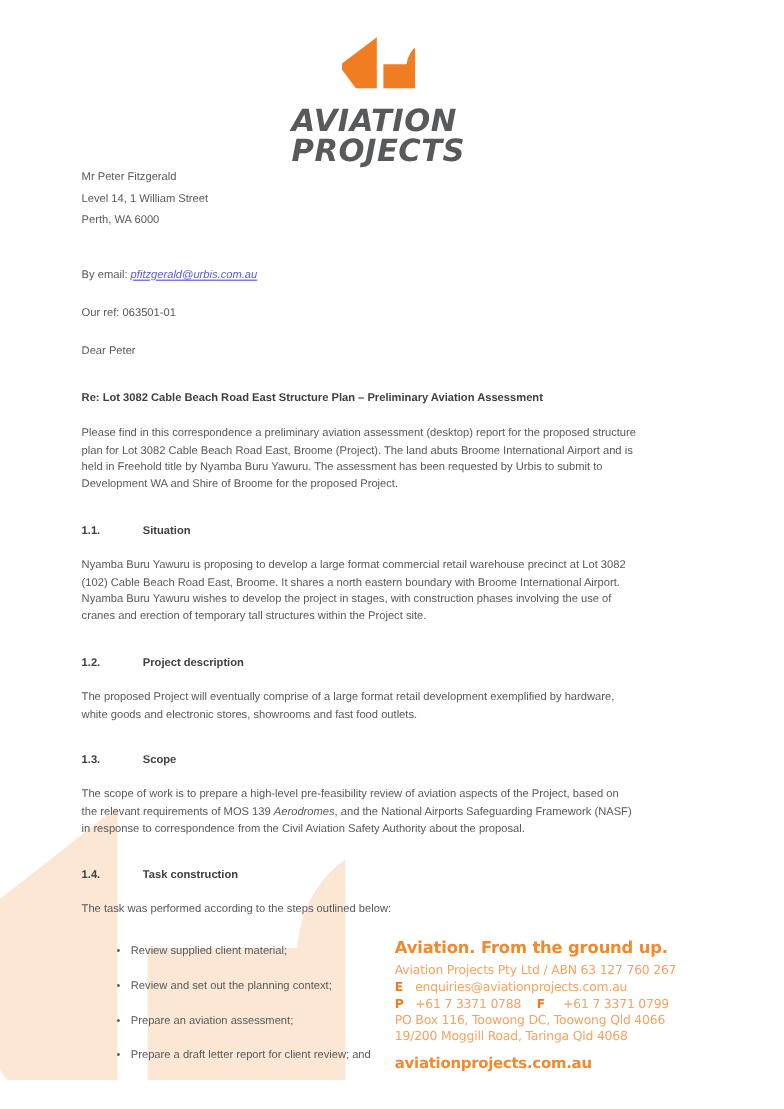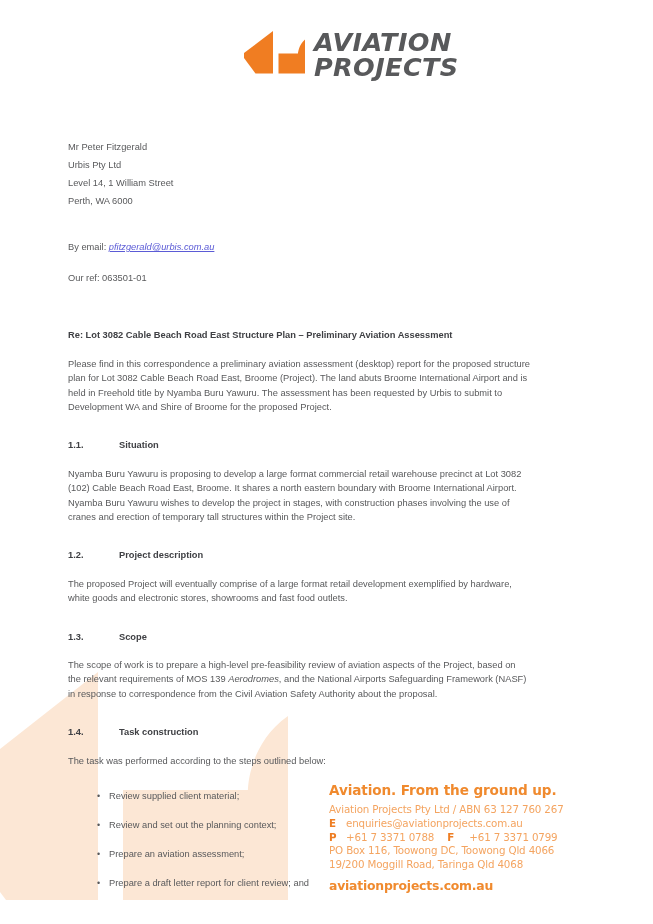--- a/index.html
+++ b/index.html
@@ -31,20 +31,21 @@
 
   
   .logo-block {
     position: absolute;
     left: 243px;
     top: 30px;
     display: flex;
     align-items: center;
     gap: 9px;
     z-index: 2;
+    flex-direction: column;
   }
   .logo-mark { width: 62px; height: 50px; display: block; }
   .logo-words {
     display: flex;
     flex-direction: column;
     line-height: 0.99;
   }
   .logo-words span {
     font-family: "DejaVu Sans", sans-serif;
     font-weight: bold;
@@ -192,35 +193,35 @@
     <div class="logo-words">
       <span>AVIATION</span>
       <span>PROJECTS</span>
     </div>
   </div>
 
   <div class="content">
 
     <div class="addr-block">
       <p class="addr-line">Mr Peter Fitzgerald</p>
-      <p class="addr-line">Urbis Pty Ltd</p>
       <p class="addr-line">Level 14, 1 William Street</p>
       <p class="addr-line">Perth, WA 6000</p>
     </div>
 
     <div class="spacer-28"></div>
 
     <p class="meta-line"><span>By email: </span><a class="email-link" href="#">pfitzgerald@urbis.com.au</a></p>
 
     <div class="spacer-17"></div>
 
     <p class="meta-line">Our ref: 063501-01</p>
 
     <div class="spacer-17"></div>
 
+    <p class="meta-line">Dear Peter</p>
 
     <div class="spacer-26"></div>
 
     <p class="subject">Re: Lot 3082 Cable Beach Road East Structure Plan – Preliminary Aviation Assessment</p>
 
     <div class="spacer-14"></div>
 
     <p class="para">Please find in this correspondence a preliminary aviation assessment (desktop) report for the proposed structure plan for Lot 3082 Cable Beach Road East, Broome (Project). The land abuts Broome International Airport and is held in Freehold title by Nyamba Buru Yawuru. The assessment has been requested by Urbis to submit to Development WA and Shire of Broome for the proposed Project.</p>
 
     <div class="spacer-24"></div>

